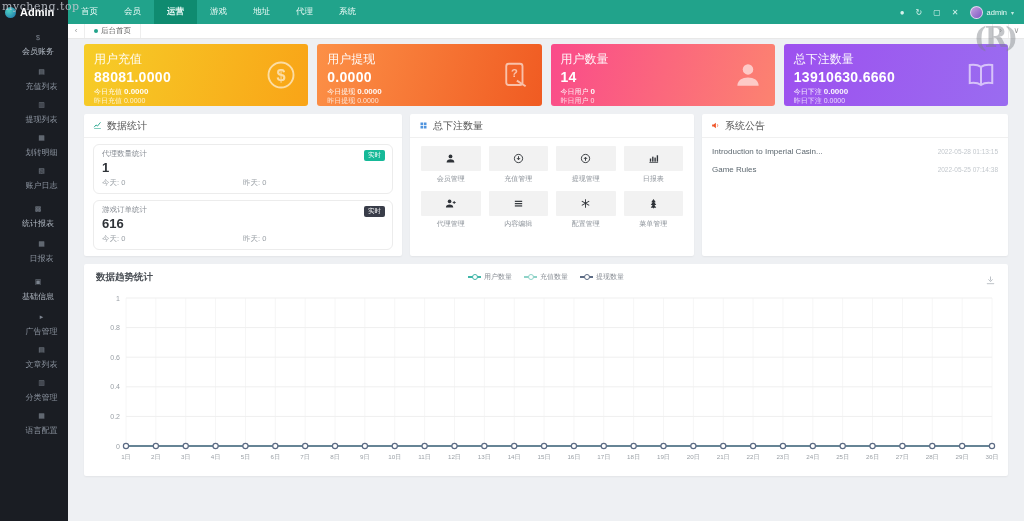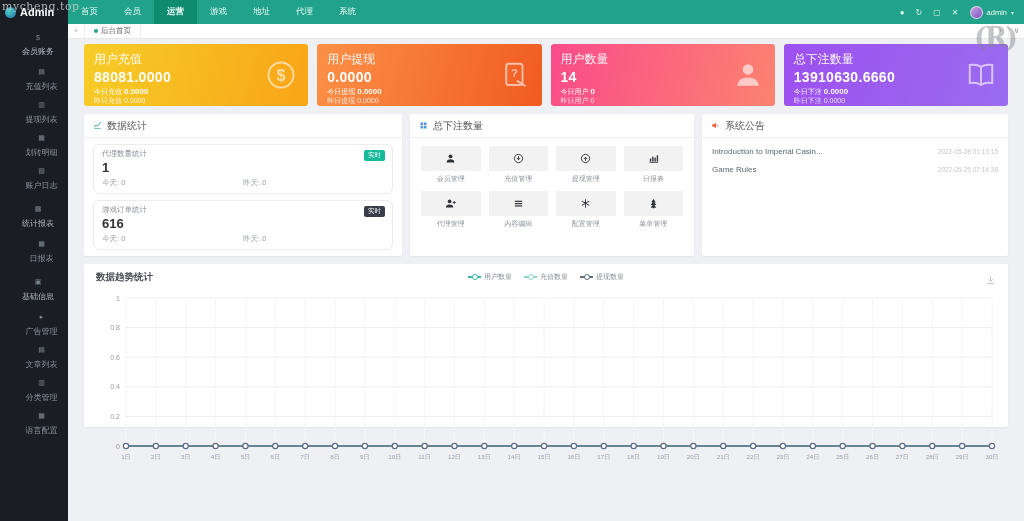--- a/index.html
+++ b/index.html
@@ -61,21 +61,21 @@
   .stat-foot{display:flex;font-size:7.5px;color:#9aa0a6;}
   .stat-foot span{flex:1;}
   .quick-grid{display:grid;grid-template-columns:repeat(4,1fr);gap:7px 8px;padding:8px 11px;}
   .q-tile{background:#f2f2f2;height:25px;display:flex;align-items:center;justify-content:center;border-radius:1px;color:#2f3338;cursor:pointer;}
   .q-tile svg{width:11px;height:11px;}
   .q-label{text-align:center;font-size:7px;color:#8d939a;margin-top:3px;}
   .ann-row{display:flex;align-items:center;padding:9px 10px 0 10px;cursor:pointer;}
   .ann-title{font-size:8px;color:#5d6870;}
   .ann-time{margin-left:auto;font-size:6.5px;color:#c3c8cd;}
   
-  .chart-panel{margin-top:8px;height:163px;box-sizing:border-box;}
+  .chart-panel{margin-top:8px;height:212px;box-sizing:border-box;}
   .chart-head{height:26px;display:flex;align-items:center;padding:0 12px;position:relative;}
   .chart-title{font-size:9.5px;font-weight:bold;color:#4a4f55;}
   .legend{position:absolute;left:50%;transform:translateX(-50%);display:flex;gap:12px;align-items:center;}
   .lg{display:flex;align-items:center;gap:3px;font-size:7px;color:#8a8f96;cursor:pointer;}
   .lg-mark{width:13px;height:1.5px;position:relative;background:currentColor;}
   .lg-mark::after{content:"";position:absolute;left:50%;top:50%;transform:translate(-50%,-50%);
                   width:4px;height:4px;border-radius:50%;border:1.5px solid currentColor;background:#fff;}
   .lg-text{color:#8a8f96;}
   .dl{margin-left:auto;width:11px;height:11px;color:#b7bcc2;cursor:pointer;}
   .dl svg{width:100%;height:100%;}

